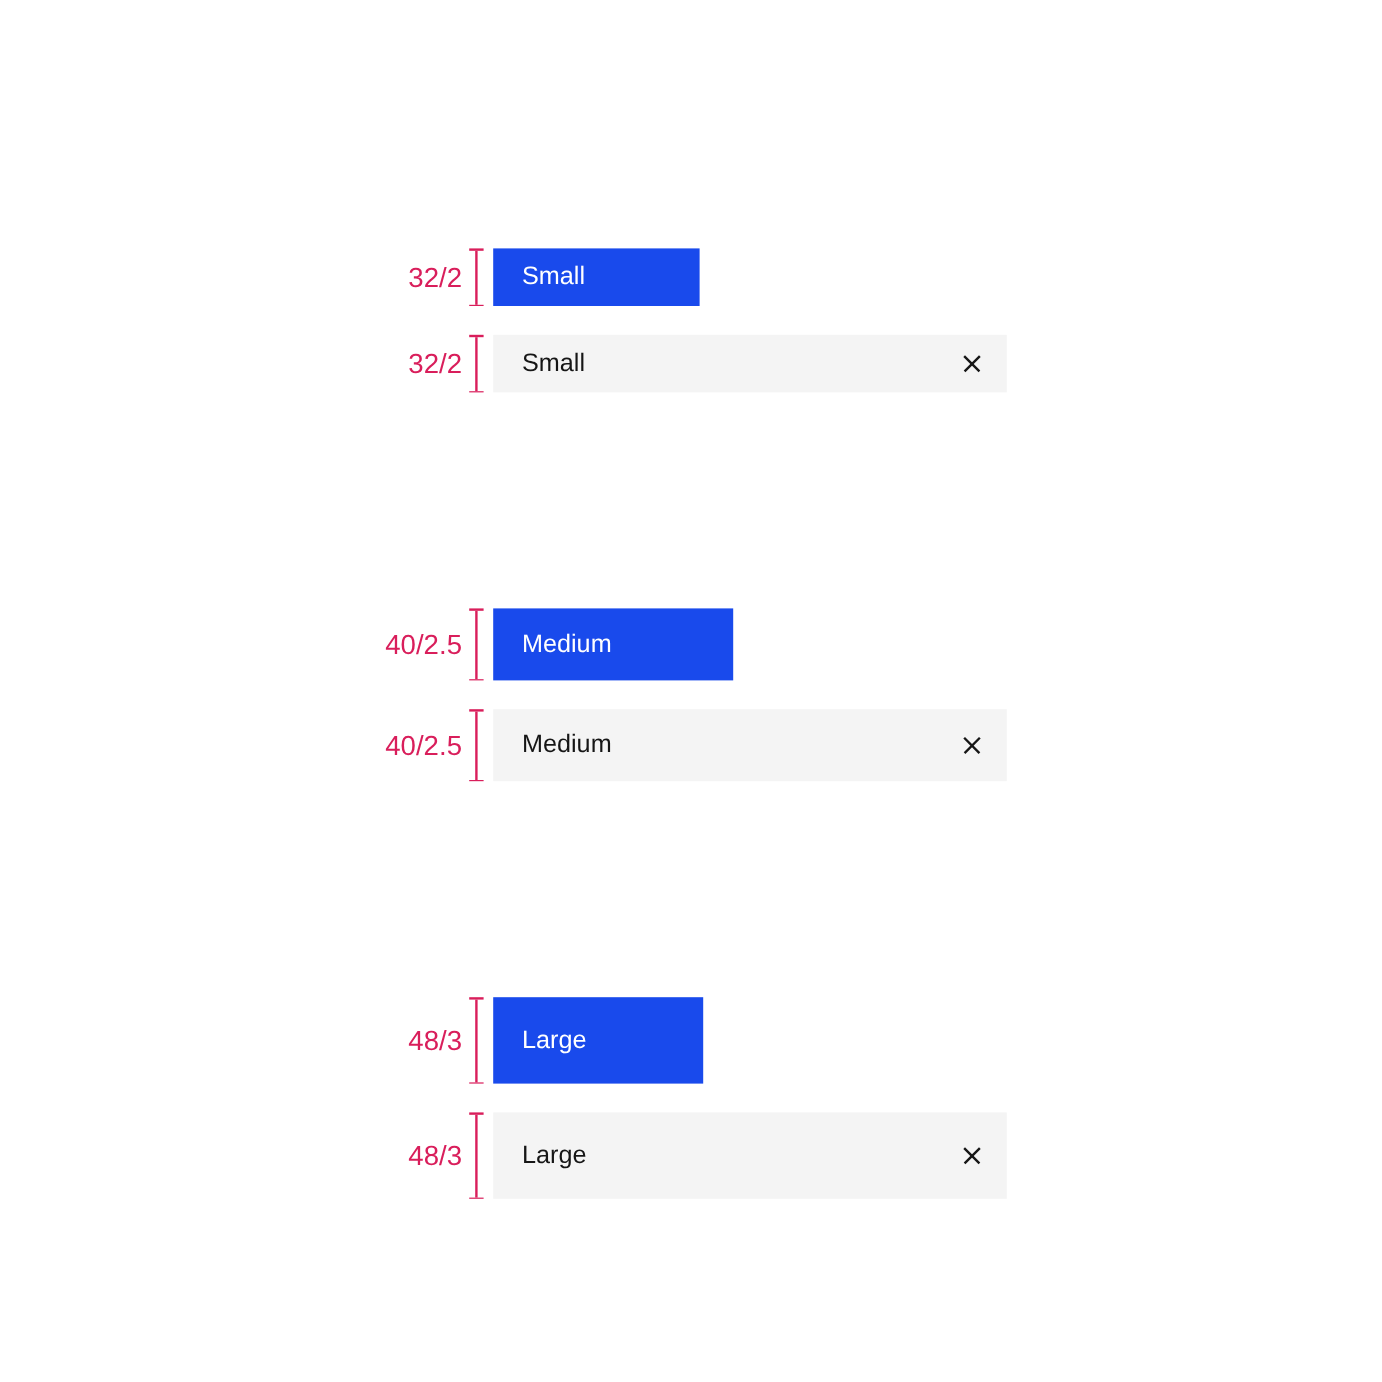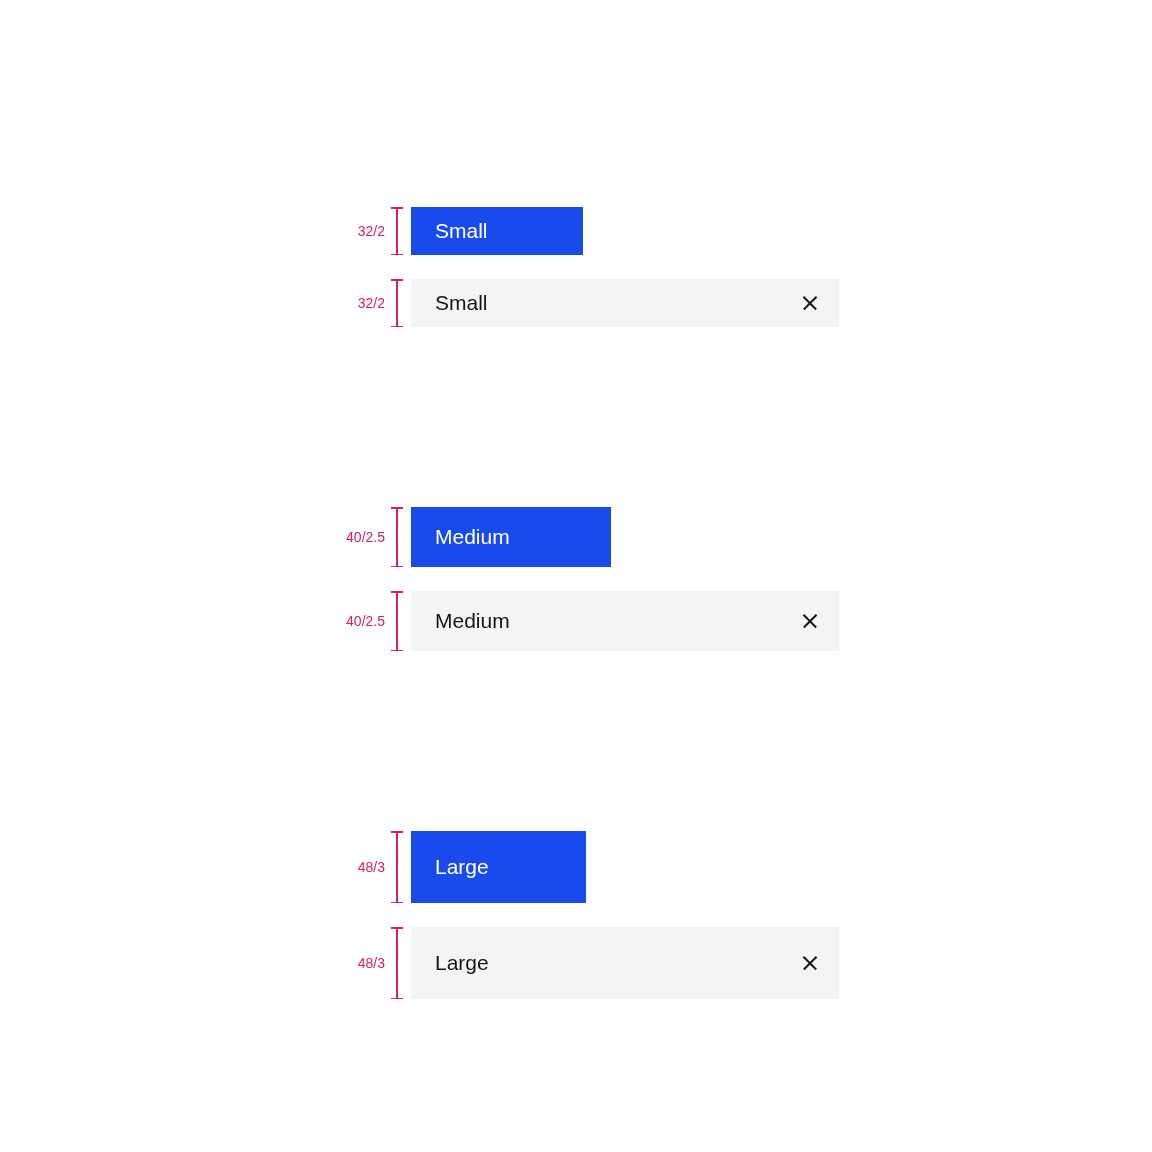--- a/index.html
+++ b/index.html
@@ -23,21 +23,21 @@
     .size-group {
       margin-bottom: 180px;
     }
     .row {
       display: flex;
       align-items: center;
       margin-bottom: 24px;
     }
     .dimension-label {
       color: #d91e5b;
-      font-size: 14px;
+      font-size: 23px;
       font-weight: 400;
       width: 65px;
       text-align: right;
       flex-shrink: 0;
     }
     .bracket {
       display: flex;
       flex-direction: column;
       justify-content: space-between;
       width: 12px;

